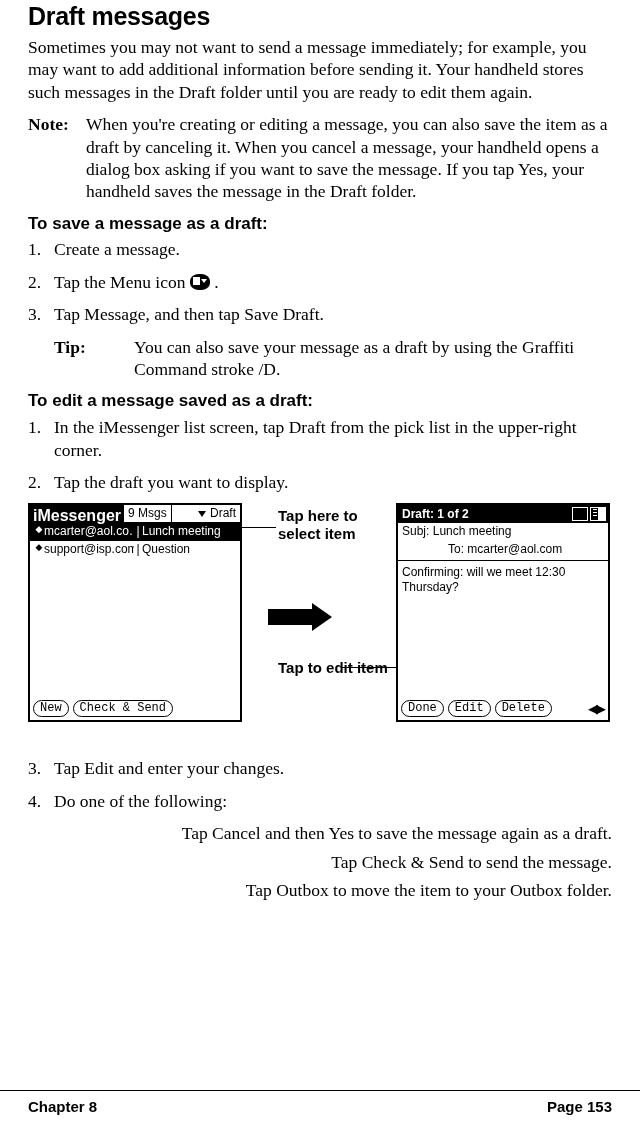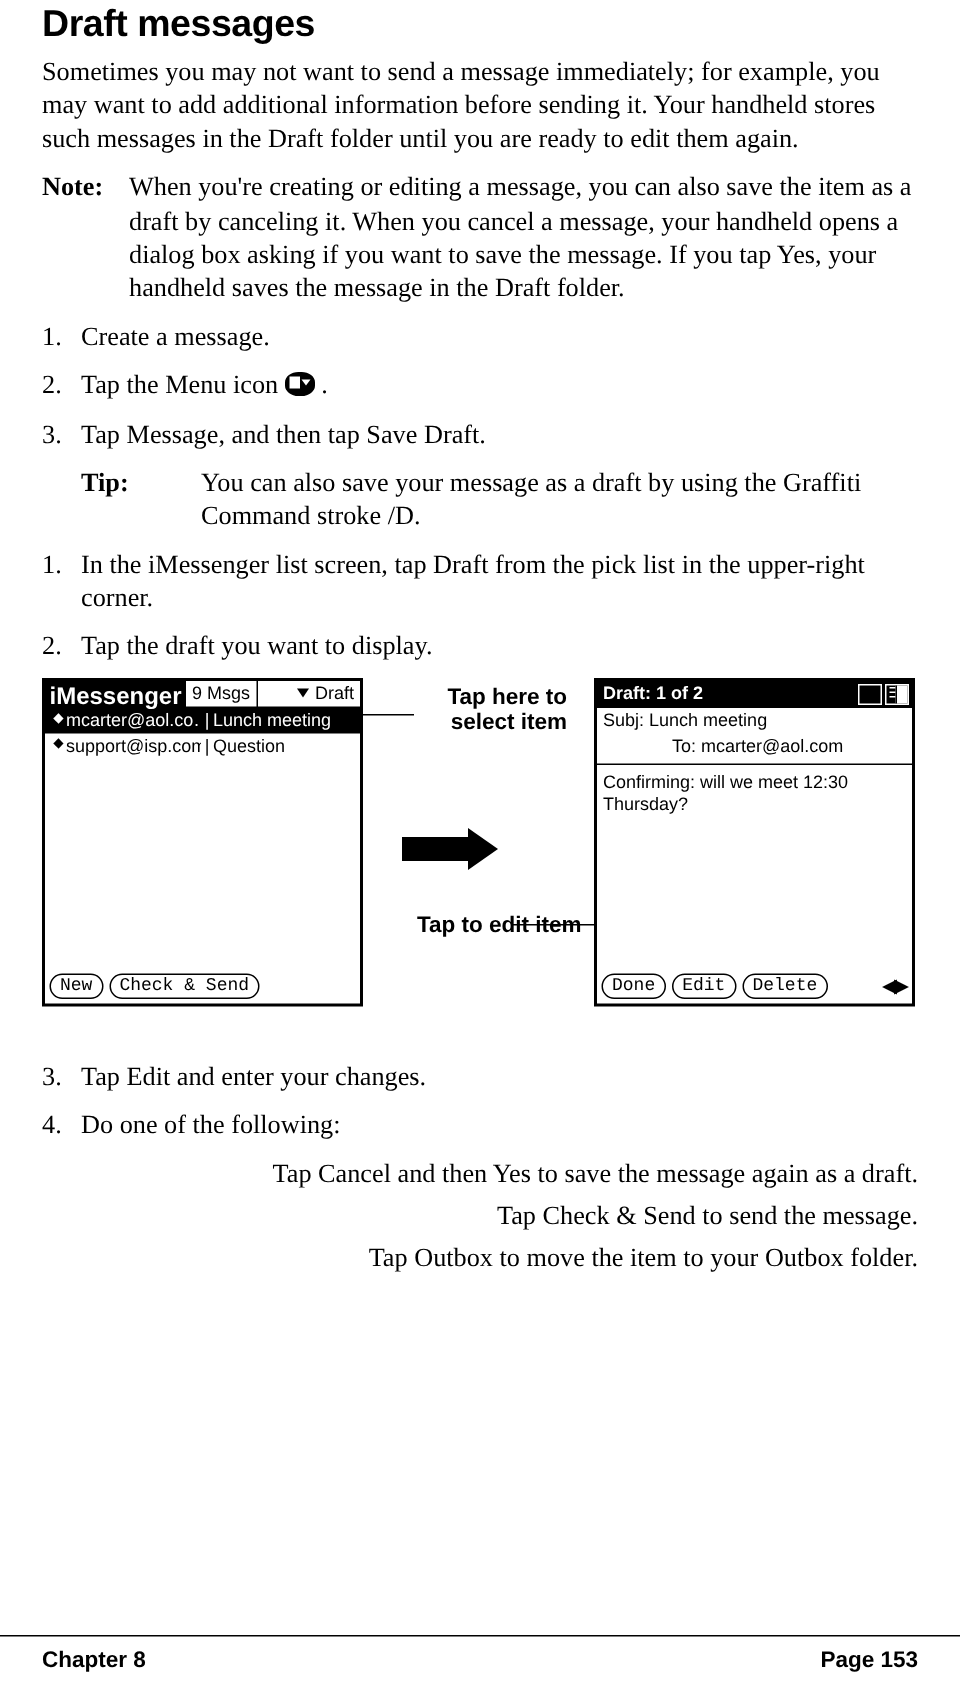--- a/index.html
+++ b/index.html
@@ -300,20 +300,21 @@
 <div class="page">
   <h1>Draft messages</h1>
 
   <p>Sometimes you may not want to send a message immediately; for example, you may want to add additional information before sending it. Your handheld stores such messages in the Draft folder until you are ready to edit them again.</p>
 
   <div class="note-block">
     <div class="note-label">Note:</div>
     <div class="note-body">When you're creating or editing a message, you can also save the item as a draft by canceling it. When you cancel a message, your handheld opens a dialog box asking if you want to save the message. If you tap Yes, your handheld saves the message in the Draft folder.</div>
   </div>
 
+  <div class="subhead">To save a message as a draft:</div>
 
   <ol>
     <li>
       <span class="num">1.</span>
       <span class="txt">Create a message.</span>
     </li>
     <li>
       <span class="num">2.</span>
       <span class="txt">
         <span>Tap the Menu icon </span><span class="menu-icon"></span><span> .</span>
@@ -323,20 +324,21 @@
       <span class="num">3.</span>
       <span class="txt">Tap Message, and then tap Save Draft.</span>
     </li>
   </ol>
 
   <div class="tip-block" style="margin-left:26px;">
     <div class="tip-label">Tip:</div>
     <div class="tip-body">You can also save your message as a draft by using the Graffiti Command stroke /D.</div>
   </div>
 
+  <div class="subhead">To edit a message saved as a draft:</div>
 
   <ol>
     <li>
       <span class="num">1.</span>
       <span class="txt">In the iMessenger list screen, tap Draft from the pick list in the upper-right corner.</span>
     </li>
     <li>
       <span class="num">2.</span>
       <span class="txt">Tap the draft you want to display.</span>
     </li>
@@ -364,21 +366,21 @@
         <span class="from">support@isp.com</span>
         <span class="sep">|</span>
         <span class="subj">Question</span>
       </div>
       <div class="btn-row">
         <div class="pbtn">New</div>
         <div class="pbtn">Check &amp; Send</div>
       </div>
     </div>
 
-    <div class="callout" style="left:250px; top:4px; width:100px;text-align:right;">Tap here to select item</div>
+    <div class="callout" style="left:250px; top:4px; width:100px;">Tap here to select item</div>
     <div class="leader" style="left:212px; top:24px; width:36px;"></div>
 
     <div class="big-arrow">
       <div class="shaft"></div>
       <div class="head"></div>
     </div>
 
     <div class="callout" style="left:250px; top:156px;">Tap to edit item</div>
     <div class="leader" style="left:314px; top:164px; width:100px;"></div>
     <div style="position:absolute; left:414px; top:164px; width:0; height:42px; border-left:1px solid #000;"></div>

